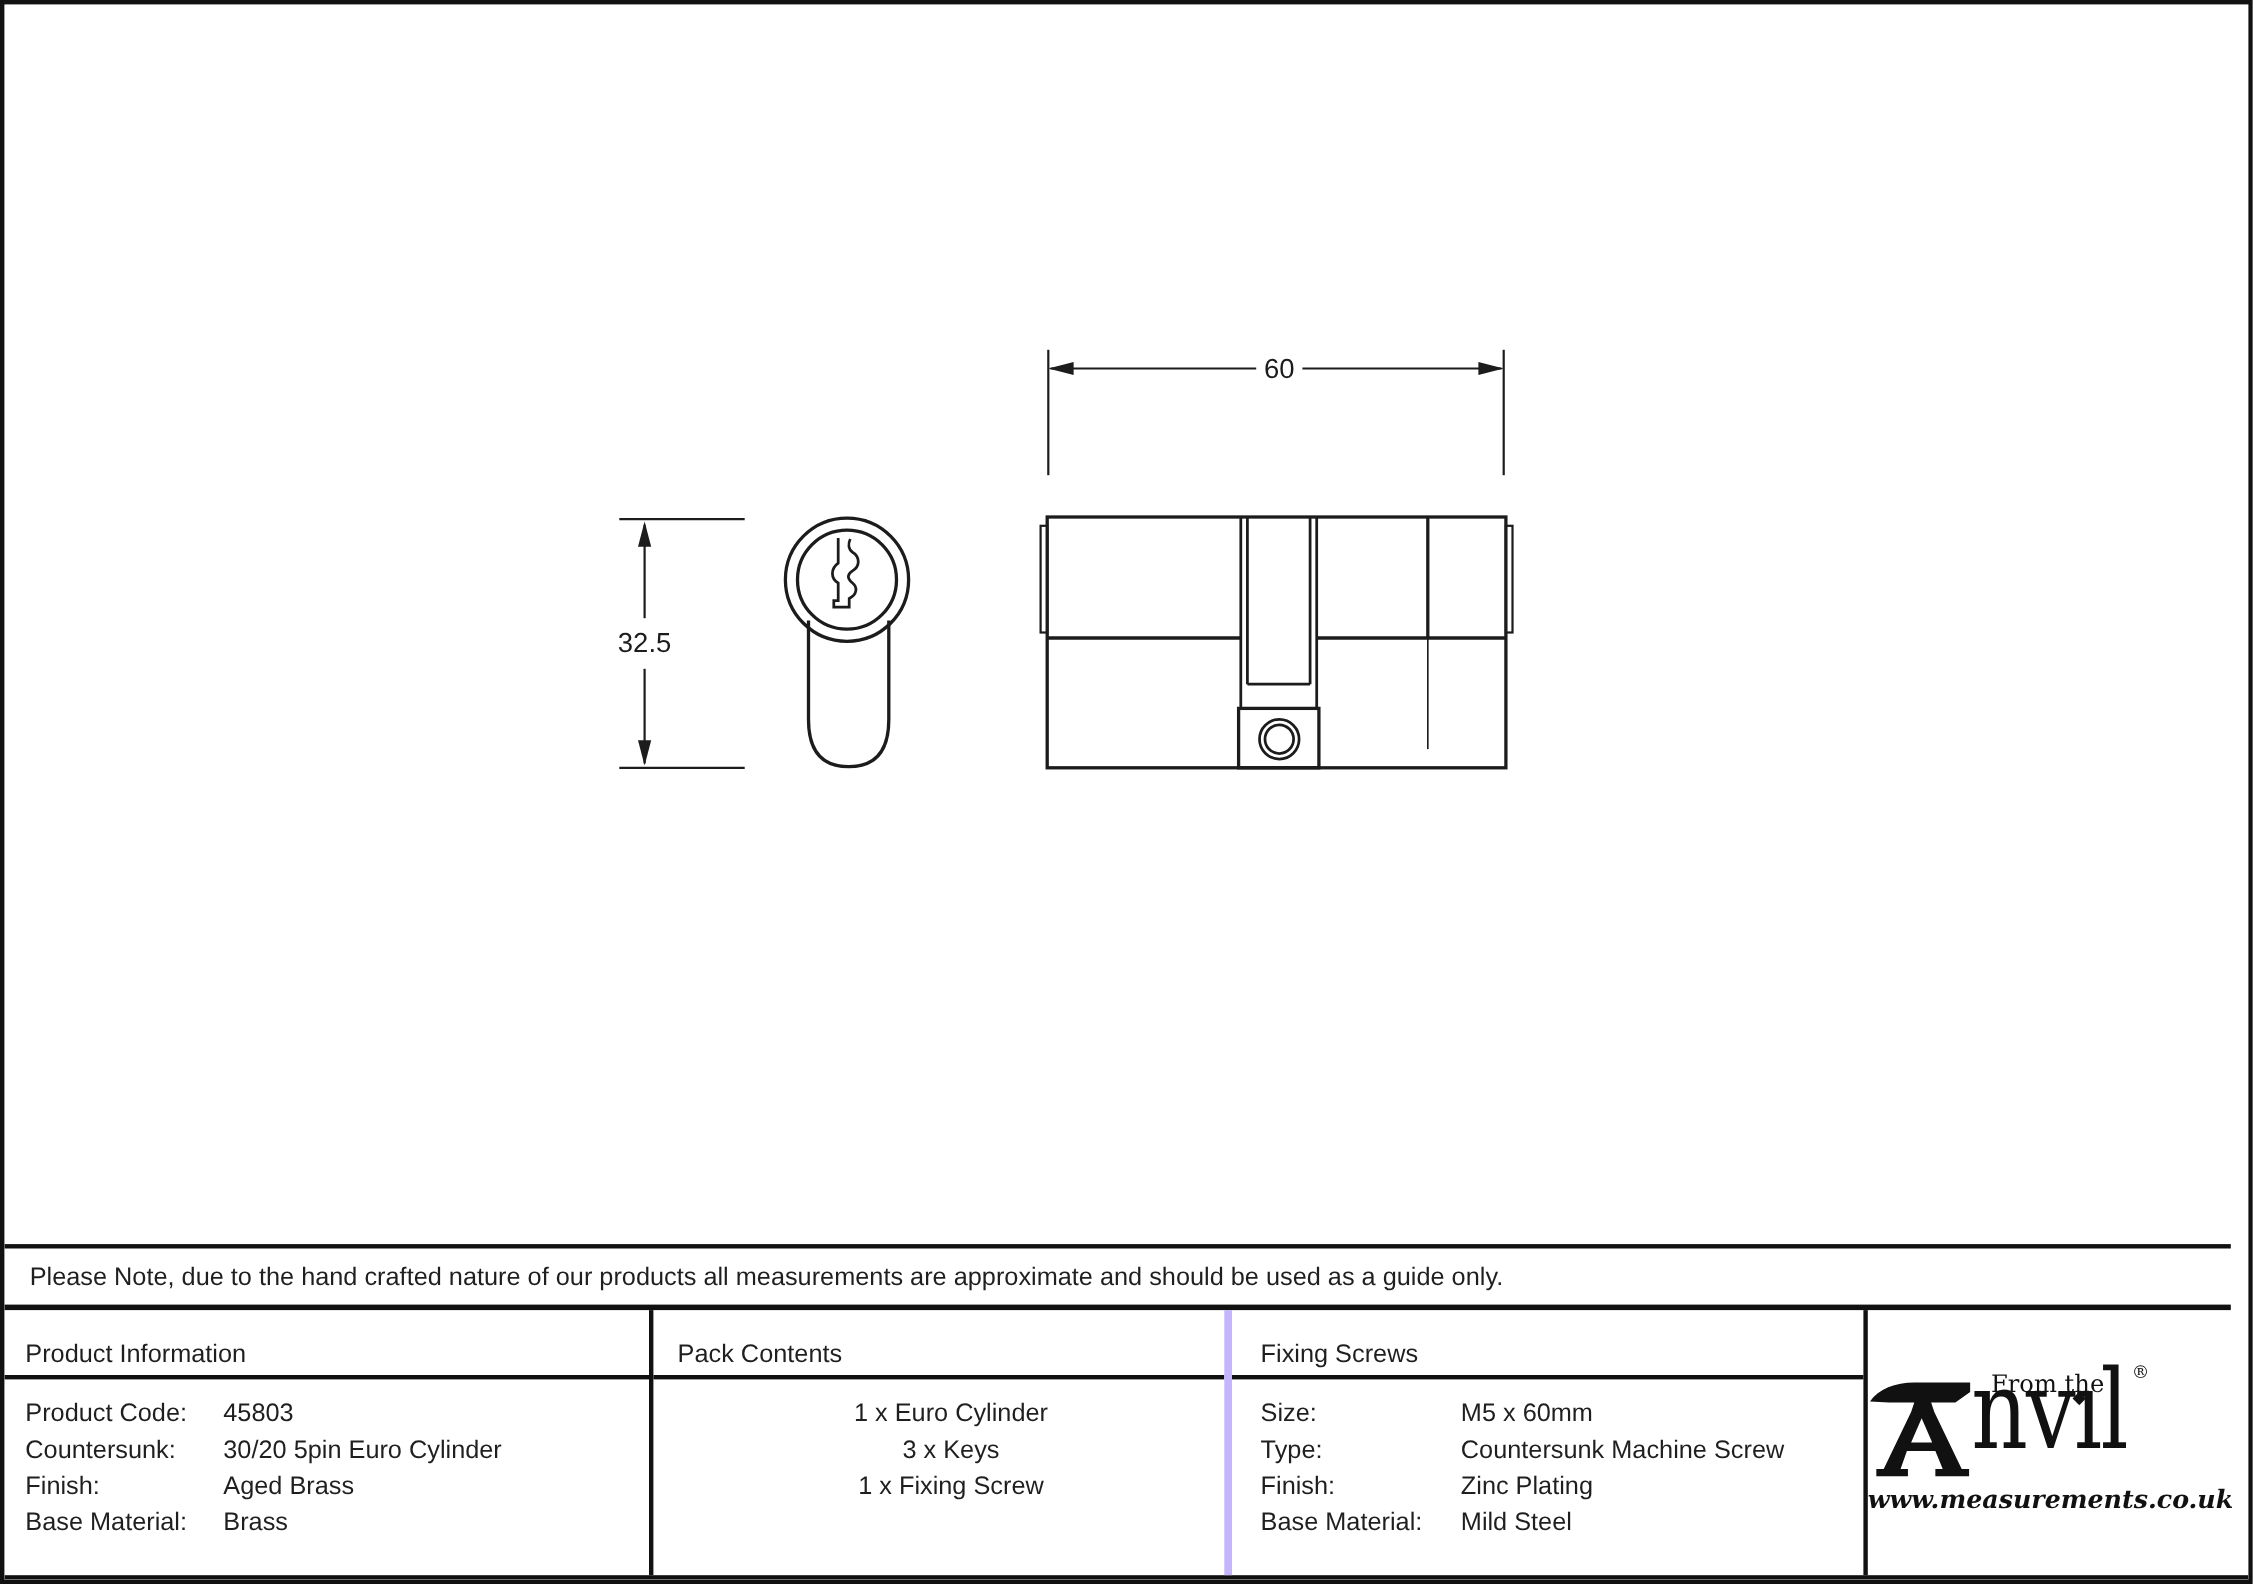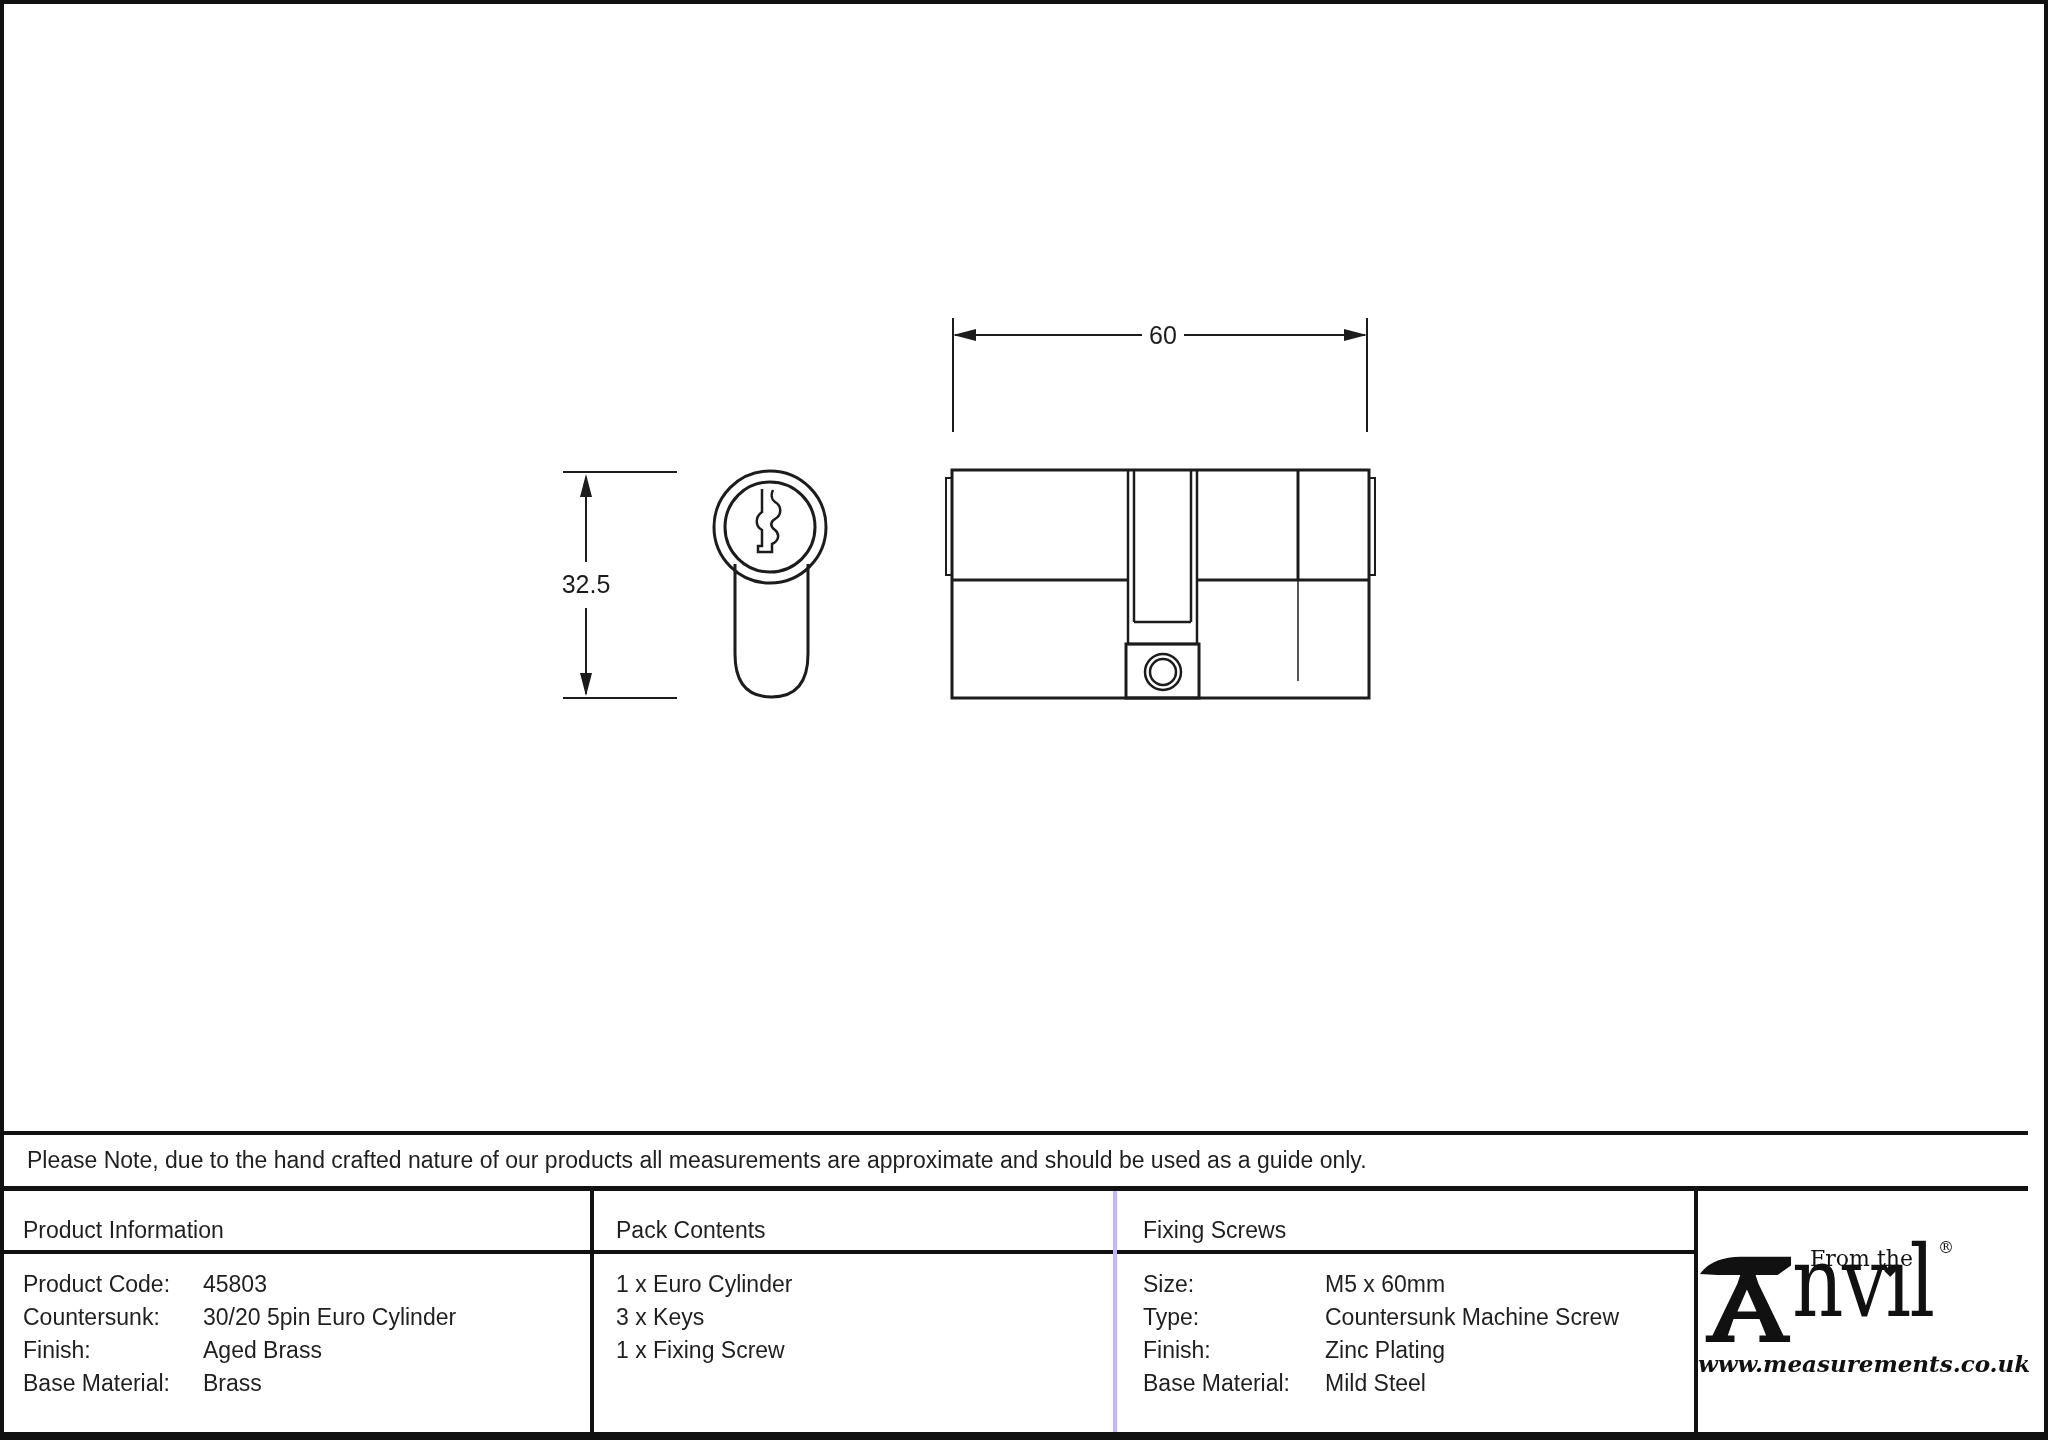--- a/index.html
+++ b/index.html
@@ -18,35 +18,35 @@
     display:flex;align-items:center;padding-left:23px;font-size:23px;
   }
   
   .info-table{
     position:absolute;left:0;right:0;top:1187px;bottom:0;display:flex;
     box-sizing:border-box;border-bottom:4px solid #111;
   }
   .col{box-sizing:border-box;height:100%;}
   .col1{width:586px;}
   .col2{width:523px;border-left:4px solid #111;}
-  .col3{width:581px;border-left:4px solid #c4b5fd;}
+  .col3{width:581px;border-left:7px solid #c4b5fd;}
   .col4{flex:1;border-left:4px solid #111;display:flex;flex-direction:column;
         align-items:flex-start;justify-content:center;}
   .col-header{
     height:43px;box-sizing:border-box;border-bottom:4px solid #111;
     display:flex;align-items:center;font-size:23px;margin-top:20px;
   }
   .col1 .col-header,.col1 .col-body{padding-left:19px;}
   .col2 .col-header,.col2 .col-body{padding-left:22px;}
   .col3 .col-header,.col3 .col-body{padding-left:26px;}
   .col-body{padding-top:14px;font-size:23px;}
   .kv-row{display:flex;line-height:33px;}
   .col1 .k{width:180px;flex:none;}
   .col3 .k{width:182px;flex:none;}
-  .item-row{line-height:33px;}
+  .item-row{line-height:33px;text-align:center;}
   
   .logo-wordmark{position:relative;width:292px;height:102px;}
   .anvil-icon{position:absolute;left:0;top:6px;width:96px;height:92px;}
   .from-the{position:absolute;left:112px;top:0;font-family:"DejaVu Serif",serif;
             font-size:22px;color:#111;white-space:nowrap;}
   .reg{position:absolute;left:240px;top:-8px;font-family:"DejaVu Serif",serif;
        font-size:16px;color:#111;}
   .nvil{position:absolute;left:94px;top:-14px;font-family:"DejaVu Serif",serif;
         font-size:100px;line-height:1;letter-spacing:-2px;color:#111;
         transform:scaleX(0.8);transform-origin:left top;white-space:nowrap;}

